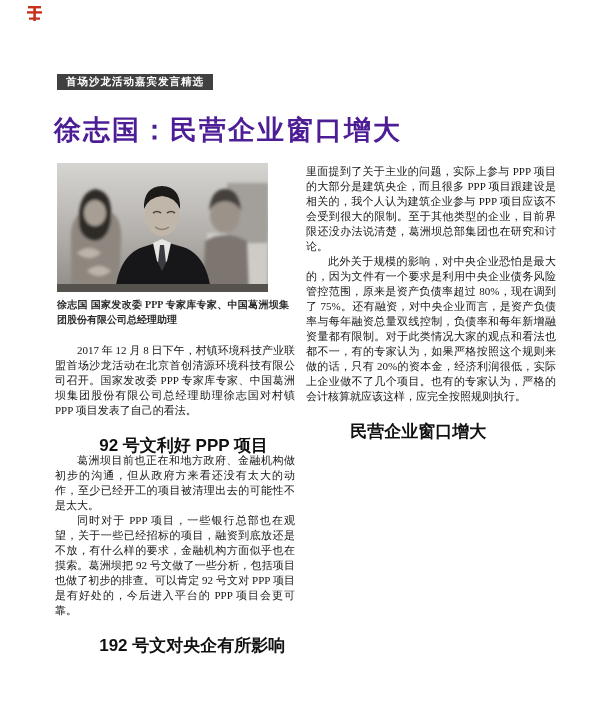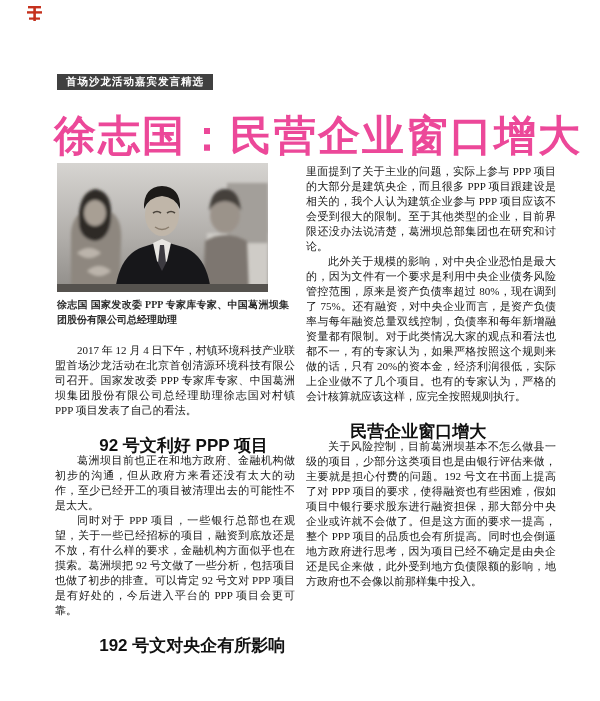--- a/index.html
+++ b/index.html
@@ -16,24 +16,24 @@
   }
   .banner{
     position:absolute;left:57px;top:74px;height:16px;
     background:#404040;color:#ffffff;
     display:flex;align-items:center;
     padding:0 9px;
     font-family:"Liberation Sans", sans-serif;
     font-weight:bold;font-size:10.5px;letter-spacing:1px;
   }
   .headline{
-    position:absolute;left:54px;top:84px;width:520px;
+    position:absolute;left:54px;top:97px;width:520px;
     font-family:"Liberation Serif", serif;
-    font-weight:bold;font-size:42px;line-height:1.15;
-    letter-spacing:2px;color:#ec4899;white-space:nowrap;
+    font-weight:bold;font-size:27px;line-height:1.15;
+    letter-spacing:2px;color:#4c1d95;white-space:nowrap;
   }
   .columns{
     position:absolute;left:55px;top:156px;width:501px;
     display:flex;gap:11px;
   }
   .col{width:245px;}
   .col-left{width:240px;}
   .col-right{width:250px;}
   .photo{
     width:211px;height:129px;margin:7px 0 0 2px;display:block;
@@ -120,31 +120,30 @@
         <path d="M96,50 q4,-3 8,0 M110,50 q4,-3 8,0" stroke="#4a443c" stroke-width="1.6" fill="none"></path>
         <path d="M98,64 q7,5 14,0" stroke="#8a7d6d" stroke-width="1.4" fill="none"></path>
       </g>
 
       <rect x="0" y="121" width="211" height="8" fill="#55524e"></rect>
     </svg>
 
     <div class="caption">徐志国 国家发改委 PPP 专家库专家、中国葛洲坝集团股份有限公司总经理助理</div>
 
     <div class="body-text">
-      <p class="first-para">2017 年 12 月 4 日下午，村镇环境科技产业联盟首场沙龙活动在北京首创清源环境科技有限公司召开。国家发改委 PPP 专家库专家、中国葛洲坝集团股份有限公司总经理助理徐志国对村镇 PPP 项目发表了自己的看法。</p>
+      <p class="first-para">2017 年 12 月 8 日下午，村镇环境科技产业联盟首场沙龙活动在北京首创清源环境科技有限公司召开。国家发改委 PPP 专家库专家、中国葛洲坝集团股份有限公司总经理助理徐志国对村镇 PPP 项目发表了自己的看法。</p>
       <h3 class="sec-head">92 号文利好 PPP 项目</h3>
       <p>葛洲坝目前也正在和地方政府、金融机构做初步的沟通，但从政府方来看还没有太大的动作，至少已经开工的项目被清理出去的可能性不是太大。</p>
       <p>同时对于 PPP 项目，一些银行总部也在观望，关于一些已经招标的项目，融资到底放还是不放，有什么样的要求，金融机构方面似乎也在摸索。葛洲坝把 92 号文做了一些分析，包括项目也做了初步的排查。可以肯定 92 号文对 PPP 项目是有好处的，今后进入平台的 PPP 项目会更可靠。</p>
       <h3 class="sec-head">192 号文对央企有所影响</h3>
 
     </div>
   </div>
 
   <div class="col col-right">
     <div class="body-text">
       <p class="noindent">里面提到了关于主业的问题，实际上参与 PPP 项目的大部分是建筑央企，而且很多 PPP 项目跟建设是相关的，我个人认为建筑企业参与 PPP 项目应该不会受到很大的限制。至于其他类型的企业，目前界限还没办法说清楚，葛洲坝总部集团也在研究和讨论。</p>
       <p>此外关于规模的影响，对中央企业恐怕是最大的，因为文件有一个要求是利用中央企业债务风险管控范围，原来是资产负债率超过 80%，现在调到了 75%。还有融资，对中央企业而言，是资产负债率与每年融资总量双线控制，负债率和每年新增融资量都有限制。对于此类情况大家的观点和看法也都不一，有的专家认为，如果严格按照这个规则来做的话，只有 20%的资本金，经济利润很低，实际上企业做不了几个项目。也有的专家认为，严格的会计核算就应该这样，应完全按照规则执行。</p>
       <h3 class="sec-head">民营企业窗口增大</h3>
-      <p>关于风险控制，目前葛洲坝基本不怎么做县一级的项目，少部分这类项目也是由银行评估来做，主要就是担心付费的问题。192 号文在书面上提高了对 PPP 项目的要求，使得融资也有些困难，假如项目中银行要求股东进行融资担保，那大部分中央企业或许就不会做了。但是这方面的要求一提高，整个 PPP 项目的品质也会有所提高。同时也会倒逼地方政府进行思考，因为项目已经不确定是由央企还是民企来做，此外受到地方负债限额的影响，地方政府也不会像以前那样集中投入。</p>
     </div>
   </div>
 
 </div>
 
 </body></html>

